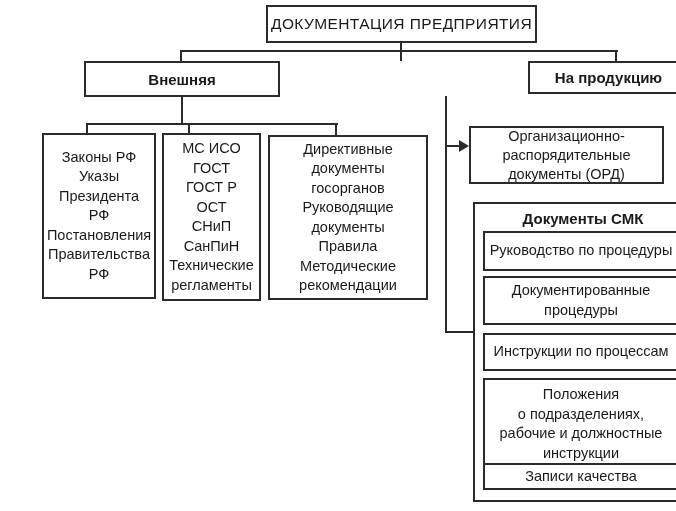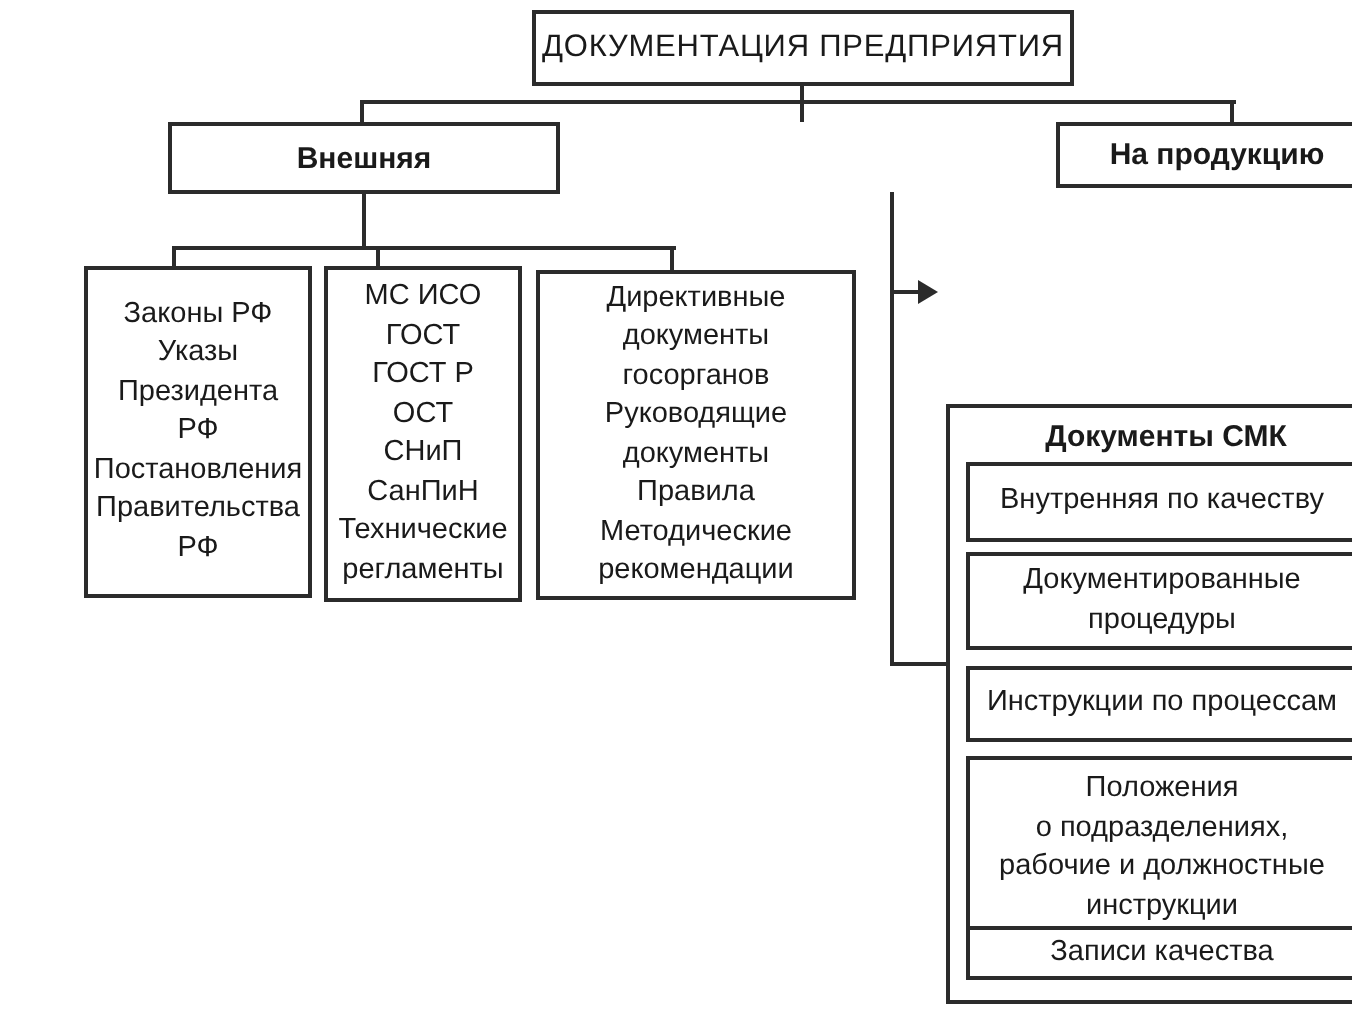--- a/index.html
+++ b/index.html
@@ -97,27 +97,32 @@
     <span>Директивные
 документы
 госорганов
 Руководящие
 документы
 Правила
 Методические
 рекомендации</span>
   </div>
 
+  <div class="box ord" style="left:430px; top:126px; width:195px; height:58px;">
+    <span>Организационно-
+распорядительные
+документы (ОРД)</span>
+  </div>
 
   <div class="box smk-container" style="left:434px; top:202px; width:220px; height:300px;">
     <div class="smk-title">Документы СМК</div>
   </div>
 
   <div class="box smk-item" style="left:444px; top:231px; width:196px; height:40px;">
-    <span>Внутренняя по качеству</span>
+    <span>Руководство по процедуры</span>
   </div>
   <div class="box smk-item" style="left:444px; top:276px; width:196px; height:49px;">
     <span>Документированные
 процедуры</span>
   </div>
   <div class="box smk-item" style="left:444px; top:333px; width:196px; height:38px;">
     <span>Инструкции по процессам</span>
   </div>
   <div class="box smk-item" style="left:444px; top:378px; width:196px; height:92px;">
     <span>Положения

